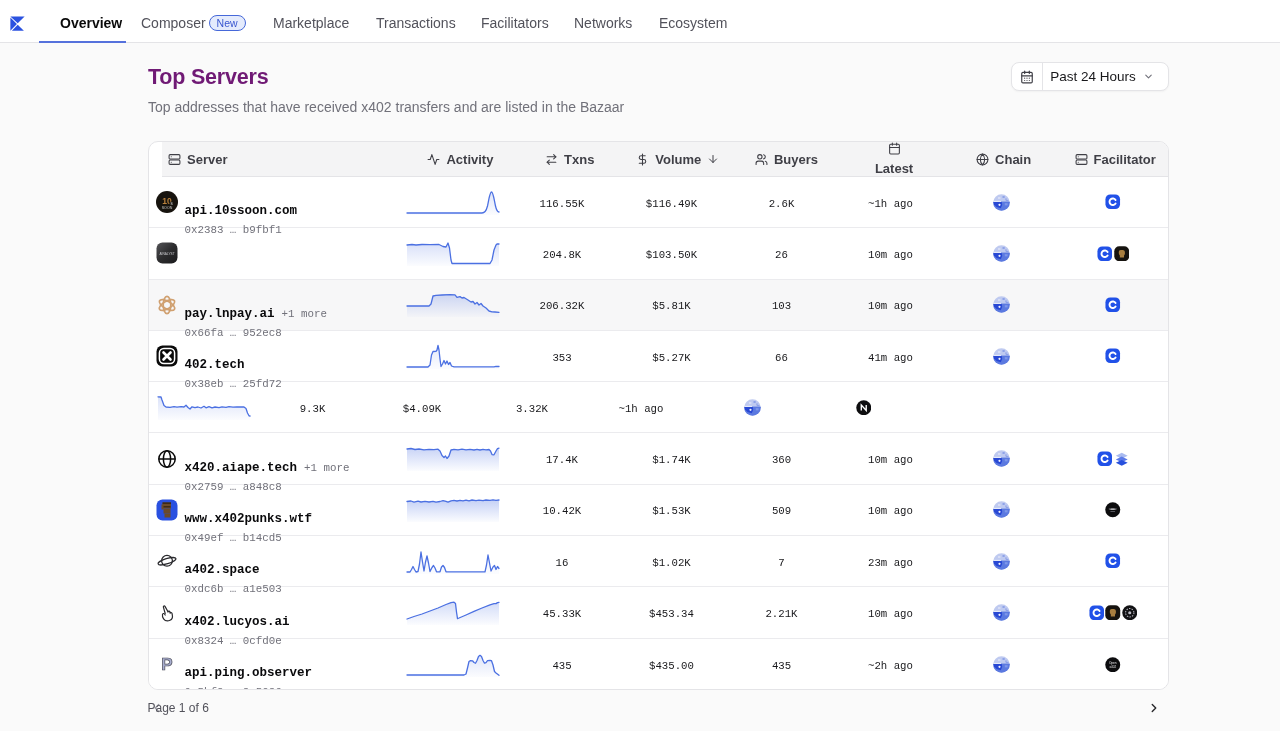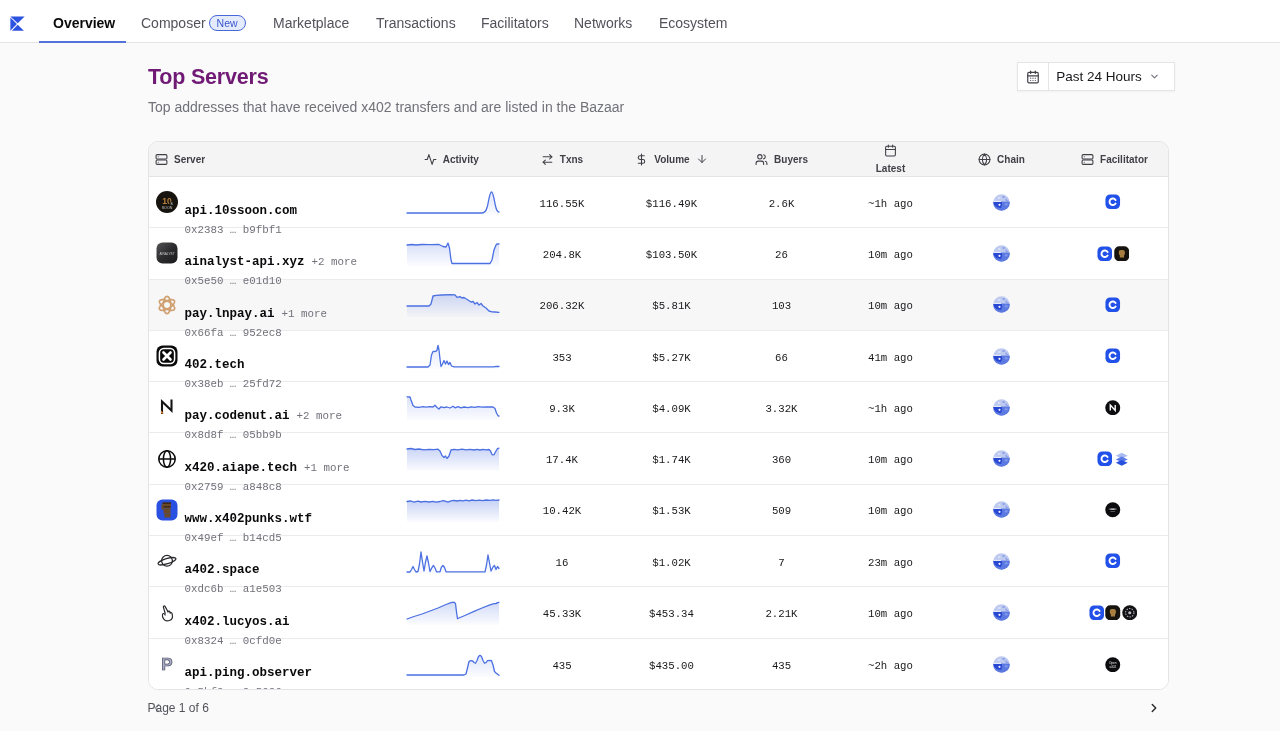--- a/index.html
+++ b/index.html
@@ -1,29 +1,29 @@
 <!DOCTYPE html>
 <html><head><meta charset="utf-8">
 <style>
 * { margin:0; padding:0; box-sizing:border-box; }
 html,body { width:1280px; height:731px; background:#fafafa; font-family:"Liberation Sans", sans-serif; overflow:hidden; }
 .nav { position:absolute; left:0; top:0; width:1280px; height:43px; background:#ffffff; border-bottom:1px solid #e4e4e7; }
 .logo { position:absolute; left:10px; top:16px; }
 .tab { position:absolute; top:2px; height:42px; line-height:42px; font-size:14px; color:#52525b; }
-.tab.active { color:#0a0a0a; font-weight:bold; }
+.tab.active { color:#0a0a0a; font-weight:bold;margin-left:7px; }
 .underline { position:absolute; left:39px; top:40.5px; width:87px; height:2.5px; background:#5571dc; }
 .badge { display:inline-block; margin-left:3px; padding:0 7px; height:16px; line-height:15px; font-size:10.5px; color:#3a57d0; background:#e4ebfc; border:1.2px solid #4668d9; border-radius:9px; vertical-align:1.5px; }
 .h1 { position:absolute; left:148px; top:64.5px; font-size:21.5px; font-weight:bold; letter-spacing:-0.2px; color:#701a75; }
 .sub { position:absolute; left:148px; top:99px; font-size:14px; color:#71717a; }
-.timebtn { position:absolute; left:1011px; top:62px; width:158px; height:29px; background:#fff; border:1px solid #e4e4e7; border-radius:0; box-shadow:0 1px 2px rgba(0,0,0,0.04); display:flex; align-items:center;margin-left:6px; }
+.timebtn { position:absolute; left:1011px; top:62px; width:158px; height:29px; background:#fff; border:1px solid #e4e4e7; border-radius:8px; box-shadow:0 1px 2px rgba(0,0,0,0.04); display:flex; align-items:center; }
 .timebtn .icb { width:31px; height:100%; display:flex; align-items:center; justify-content:center; border-right:1px solid #e4e4e7; color:#3f3f46; }
 .timebtn .txt { flex:1; text-align:center; font-size:13.5px; color:#18181b; }
 .timebtn .chev { color:#71717a; margin-right:14px; display:flex; }
 .card { position:absolute; left:147.5px; top:141px; width:1021px; height:548.5px; background:#fff; border:1px solid #e4e4e7; border-radius:10px; overflow:hidden; }
-.thead { display:flex; height:35px; background:#f4f4f5; border-bottom:1px solid #e4e4e7; align-items:center; font-size:10px; font-weight:bold; color:#3f3f46; }
+.thead { display:flex; height:35px; background:#f4f4f5; border-bottom:1px solid #e4e4e7; align-items:center; font-size:13px; font-weight:bold; color:#3f3f46;margin-left:13px; }
 .thead .hc { display:flex; align-items:center; justify-content:center; gap:6px; }
 .thead svg { display:block; }
 .row { display:flex; height:51.3px; border-bottom:1px solid #ebebee; align-items:center; background:#fff; }
 .row:last-child { border-bottom:none; }
 .row.hl { background:#f7f7f8; }
 .c-server { width:249.5px; display:flex; align-items:center; padding-left:7.5px; }
 .av { width:22px; height:22px; flex:0 0 22px;border-radius:11px; }
 .av svg { display:block; }
 .stack { margin-left:6.5px; position:relative; top:0;margin-top:37px; }
 .nm { font-family:"Liberation Mono", monospace; font-size:12.5px; font-weight:bold; color:#09090b; line-height:15px; white-space:nowrap; }
@@ -227,24 +227,20 @@
               <linearGradient id="ga2" x1="0" y1="0" x2="1" y2="1">
                 <stop offset="0" stop-color="#555558"></stop>
                 <stop offset="0.5" stop-color="#2c2c2e"></stop>
                 <stop offset="1" stop-color="#1a1a1c"></stop>
               </linearGradient>
             </defs>
             <rect x="0.5" y="0.5" width="21" height="21" rx="6" fill="url(#ga2)"></rect>
             <text x="11" y="13" font-family="Liberation Sans" font-size="3.2" fill="#c7c7cc" text-anchor="middle">AINALYST</text>
           </svg>
         </div>
-    <div class="stack">
-          <div class="nm">ainalyst-api.xyz<span class="extra">+2 more</span></div>
-          <div class="addr">0x5e50 … e01d10</div>
-        </div>
   </div>
   <div class="c-act">
         <svg width="94" height="27" viewBox="0 0 94 27">
           <defs>
             <linearGradient id="g2" x1="0" y1="0" x2="0" y2="1">
               <stop offset="0" stop-color="#4b70e2" stop-opacity="0.22"></stop>
               <stop offset="1" stop-color="#4b70e2" stop-opacity="0.02"></stop>
             </linearGradient>
           </defs>
           <path d="M1,5 L6,4.5 L10,5 L16,4.5 L24,4.7 L33,4.5 L37,6.5 L40,7 L42,3 L43.5,8 L45,20 L46,23.5 L60,23.5 L84,23.5 L86,20 L88,10 L90,5 L91,4 L93,4 L93,26 L1,26 Z" fill="url(#g2)" stroke="none"></path>
@@ -413,32 +409,20 @@
           <span class="fic">
             <svg width="17" height="17" viewBox="0 0 17 17">
               <rect x="0.5" y="0.5" width="16" height="16" rx="5.2" fill="#2151e8"></rect>
               <path d="M11.6,10.4 A3.6,3.6 0 1 1 11.6,6.6" fill="none" stroke="#ffffff" stroke-width="2.1" stroke-linecap="round"></path>
             </svg>
           </span>
         </div>
       </div>
 </div>
 <div class="row">
-  <div class="c-server">
-        <div class="av">
-          <svg width="22" height="22" viewBox="0 0 22 22">
-            <path d="M6,17 L6,5.5 L15.5,14.5 L15.5,4.5" fill="none" stroke="#141414" stroke-width="2.1" stroke-linecap="square"></path>
-            <path d="M5,17.5 L8,17.5 L5,14.5 Z" fill="#e08a3c"></path>
-          </svg>
-        </div>
-    <div class="stack">
-          <div class="nm">pay.codenut.ai<span class="extra">+2 more</span></div>
-          <div class="addr">0x8d8f … 05bb9b</div>
-        </div>
-  </div>
   <div class="c-act">
         <svg width="94" height="27" viewBox="0 0 94 27">
           <defs>
             <linearGradient id="g5" x1="0" y1="0" x2="0" y2="1">
               <stop offset="0" stop-color="#4b70e2" stop-opacity="0.2"></stop>
               <stop offset="1" stop-color="#4b70e2" stop-opacity="0.02"></stop>
             </linearGradient>
           </defs>
           <path d="M1,2.8 L4,3 L5,6 L7,11.5 L9,13 L13,13.3 L17,12.7 L20,13.2 L24,12.6 L27,13 L29,11.3 L31,13.5 L33,15 L35,12.8 L38,13.6 L41,13 L44,14 L47,12.3 L49,13.8 L52,12.6 L55,13.8 L58,13 L62,13.6 L65,12.8 L69,13.3 L72,12.6 L76,13.2 L80,12.8 L84,13 L87,13 L89,14.5 L90.5,19 L92,21.8 L93,22 L93,26 L1,26 Z" fill="url(#g5)" stroke="none"></path>
           <path d="M1,2.8 L4,3 L5,6 L7,11.5 L9,13 L13,13.3 L17,12.7 L20,13.2 L24,12.6 L27,13 L29,11.3 L31,13.5 L33,15 L35,12.8 L38,13.6 L41,13 L44,14 L47,12.3 L49,13.8 L52,12.6 L55,13.8 L58,13 L62,13.6 L65,12.8 L69,13.3 L72,12.6 L76,13.2 L80,12.8 L84,13 L87,13 L89,14.5 L90.5,19 L92,21.8 L93,22" fill="none" stroke="#4b70e2" stroke-width="1.3" stroke-linejoin="round" stroke-linecap="round"></path>

